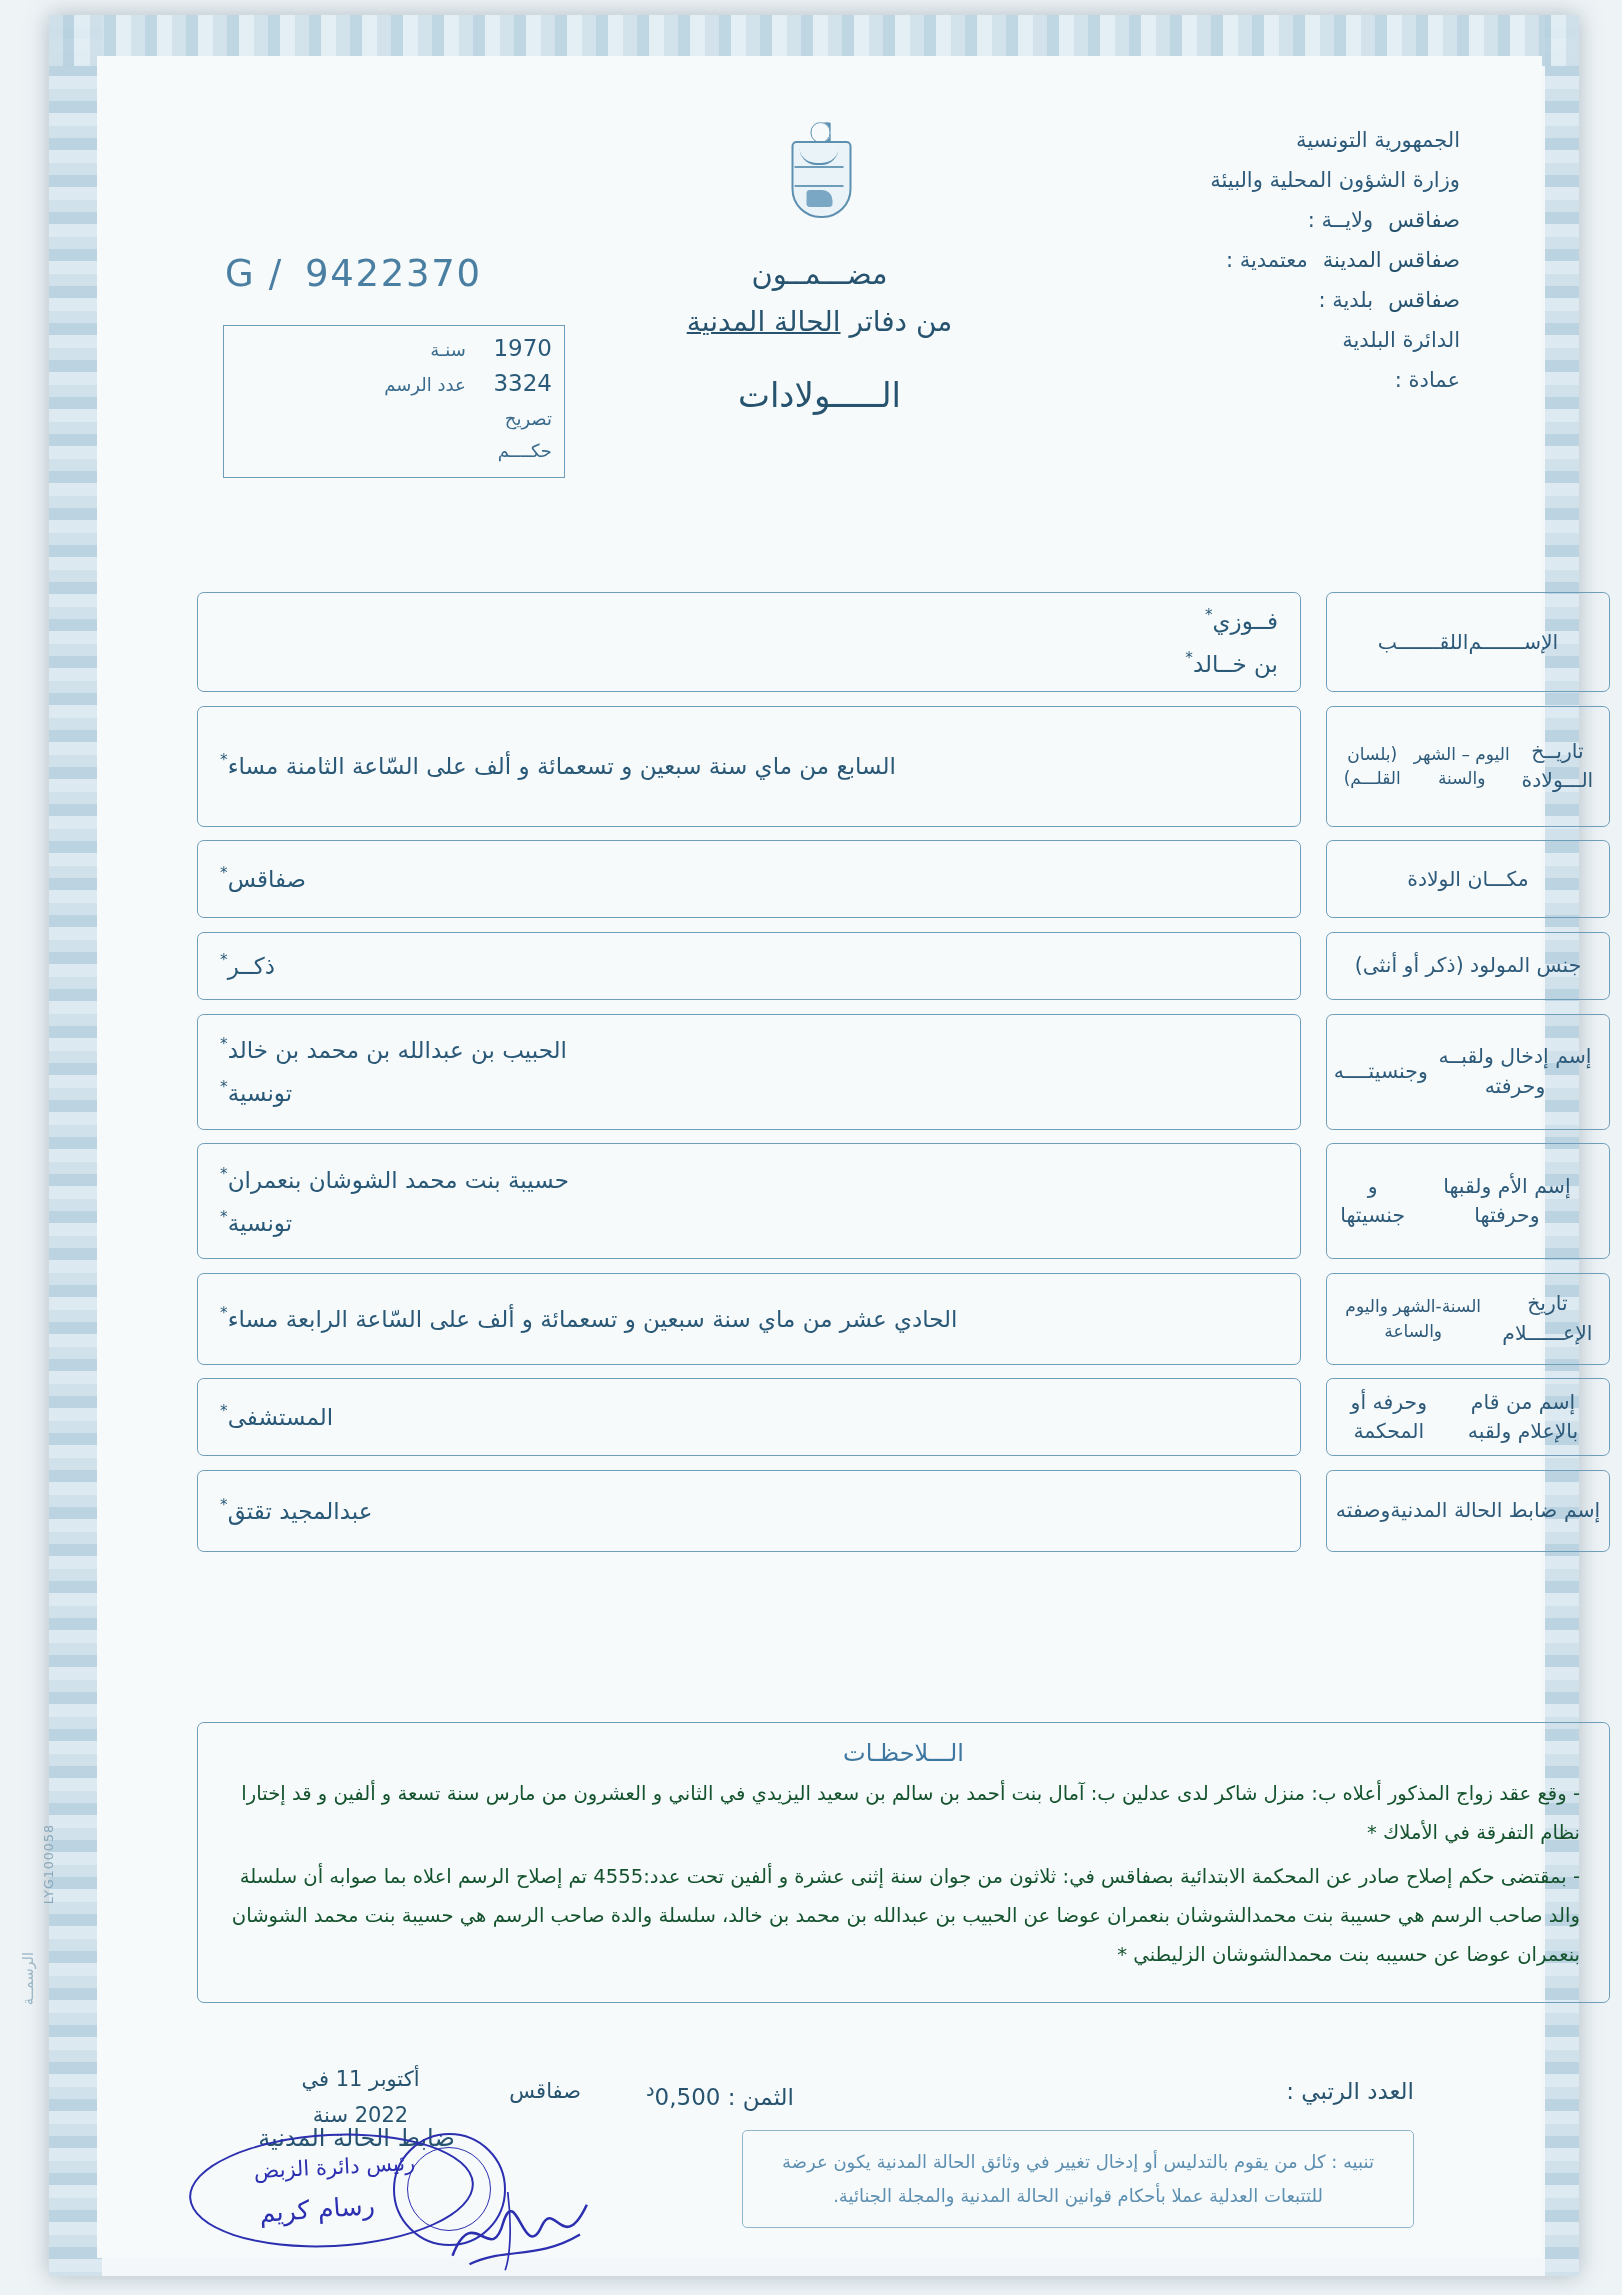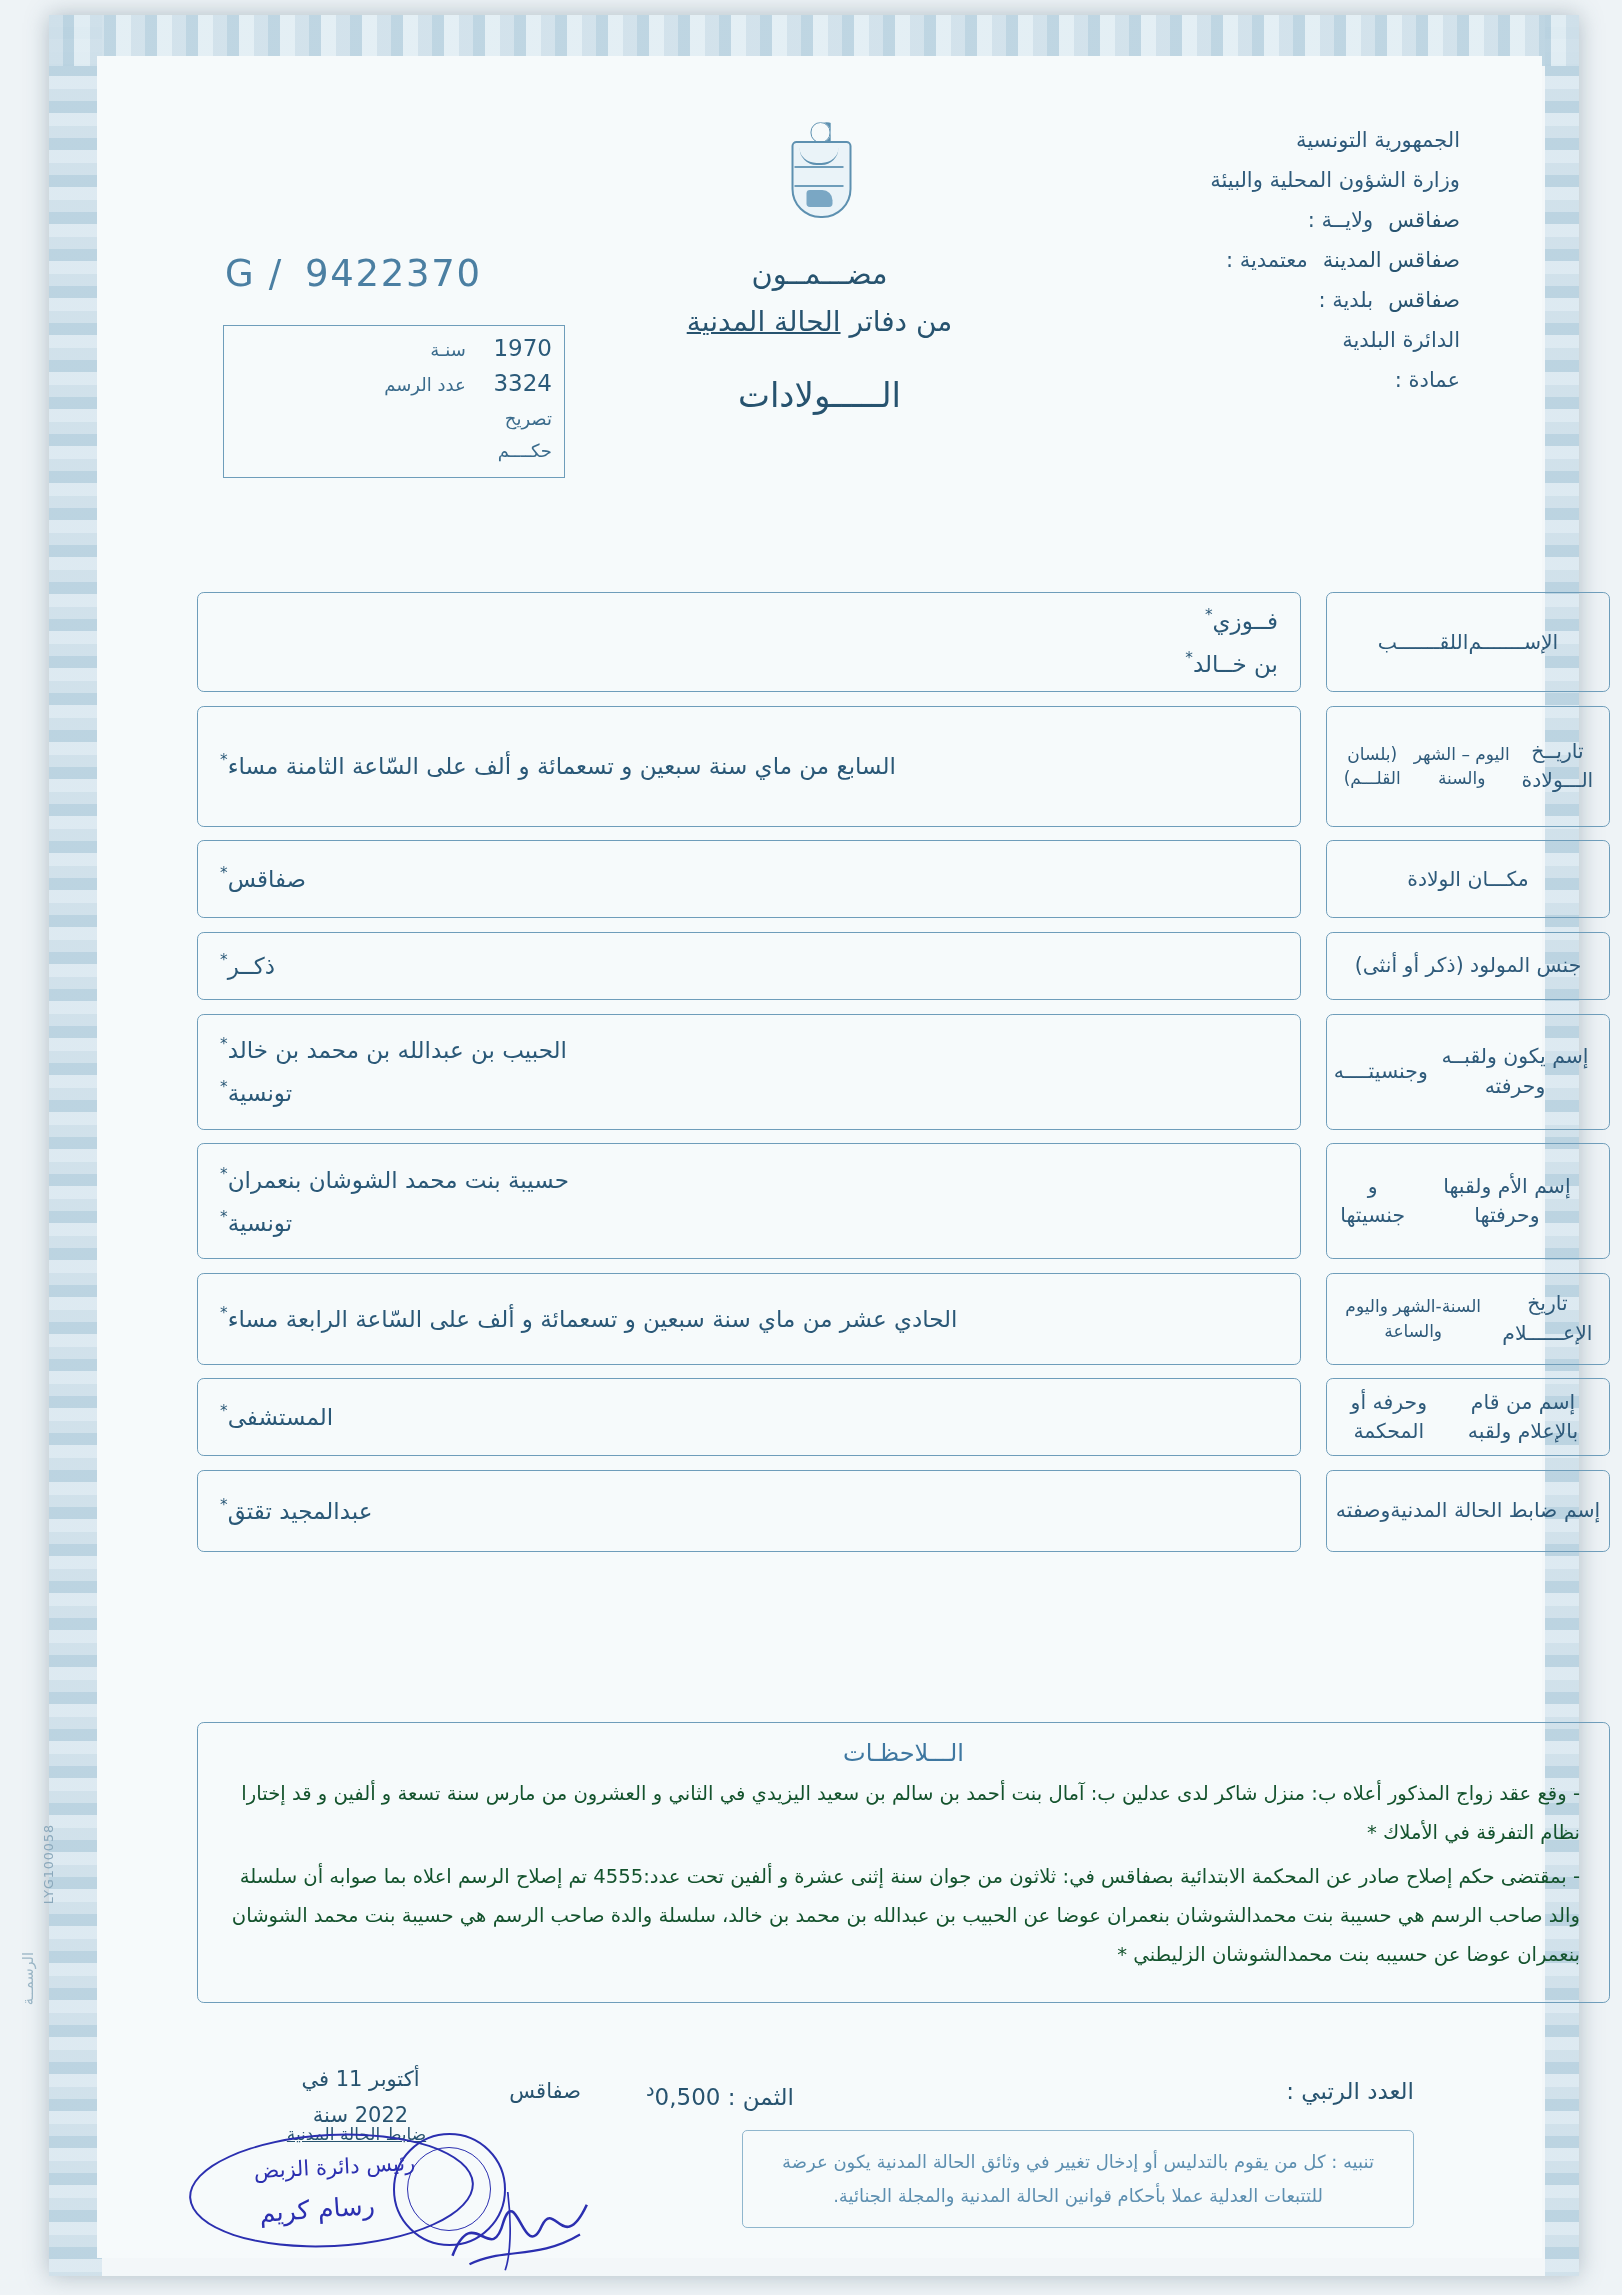--- a/index.html
+++ b/index.html
@@ -316,23 +316,22 @@
     color: #27536f;
     line-height: 1.7;
   }
   .foot-date .line { white-space: nowrap; }
   .foot-officer {
     position: absolute;
     right: 1058px;
     top: 2068px;
     width: 255px;
     text-align: center;
-    font-size: 17px;
-    color: #27536f;
-    text-decoration: underline;
+    font-size: 24px;
+    color: #27536f;
   }
   .notice {
     position: absolute;
     right: 128px;
     top: 2074px;
     width: 672px;
     border: 1.7px solid #8fb6cd;
     border-radius: 5.1px;
     padding: 13.6px 18.7px;
     box-sizing: border-box;
@@ -535,21 +534,21 @@
           <div class="fl-label h-sex">
             <span class="ar">جنس المولود (ذكر أو أنثى)</span>
           </div>
           <div class="fl-value h-sex">
             <div class="fval ar"><span>ذكــر</span><span class="ast">*</span></div>
           </div>
         </div>
 
         <div class="frow h-par">
           <div class="fl-label h-par">
-            <span class="ar">إسم يكون ولقبــه وحرفته</span>
+            <span class="ar">إسم إدخال ولقبــه وحرفته</span>
             <span class="ar">وجنسيتــــه</span>
           </div>
           <div class="fl-value h-par">
             <div class="fval ar"><span>الحبيب بن عبدالله بن محمد بن خالد</span><span class="ast">*</span></div>
             <div class="fval ar"><span>تونسية</span><span class="ast">*</span></div>
           </div>
         </div>
 
         <div class="frow h-par">
           <div class="fl-label h-par">

